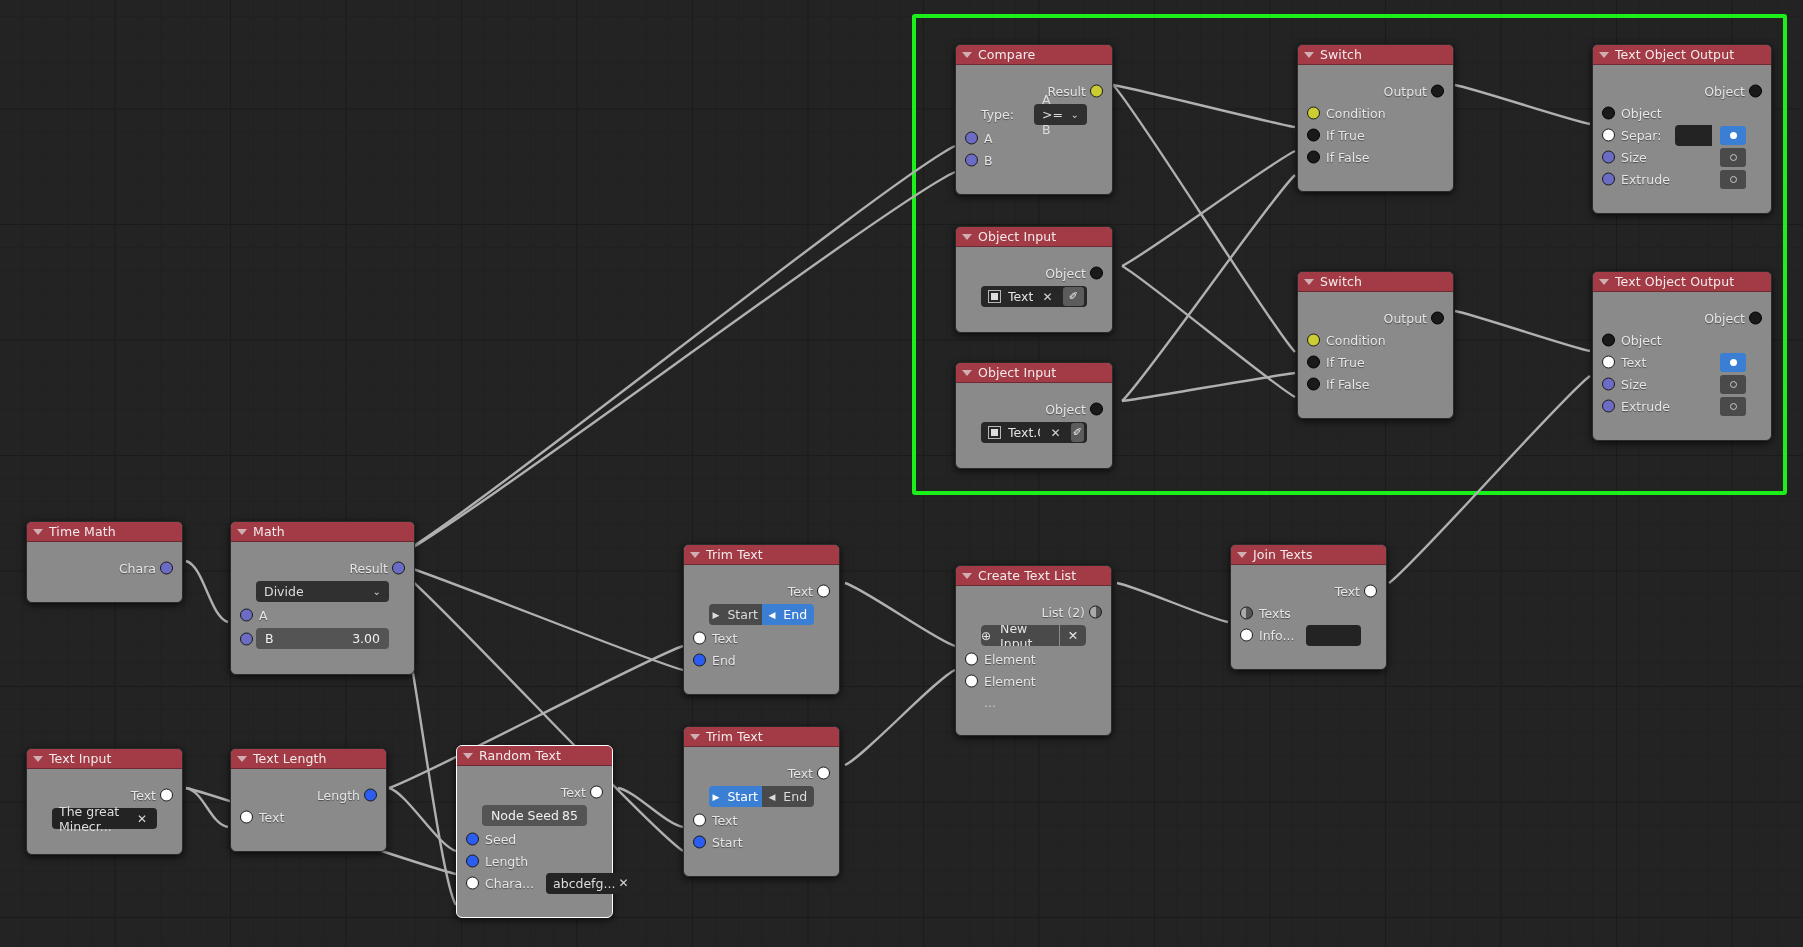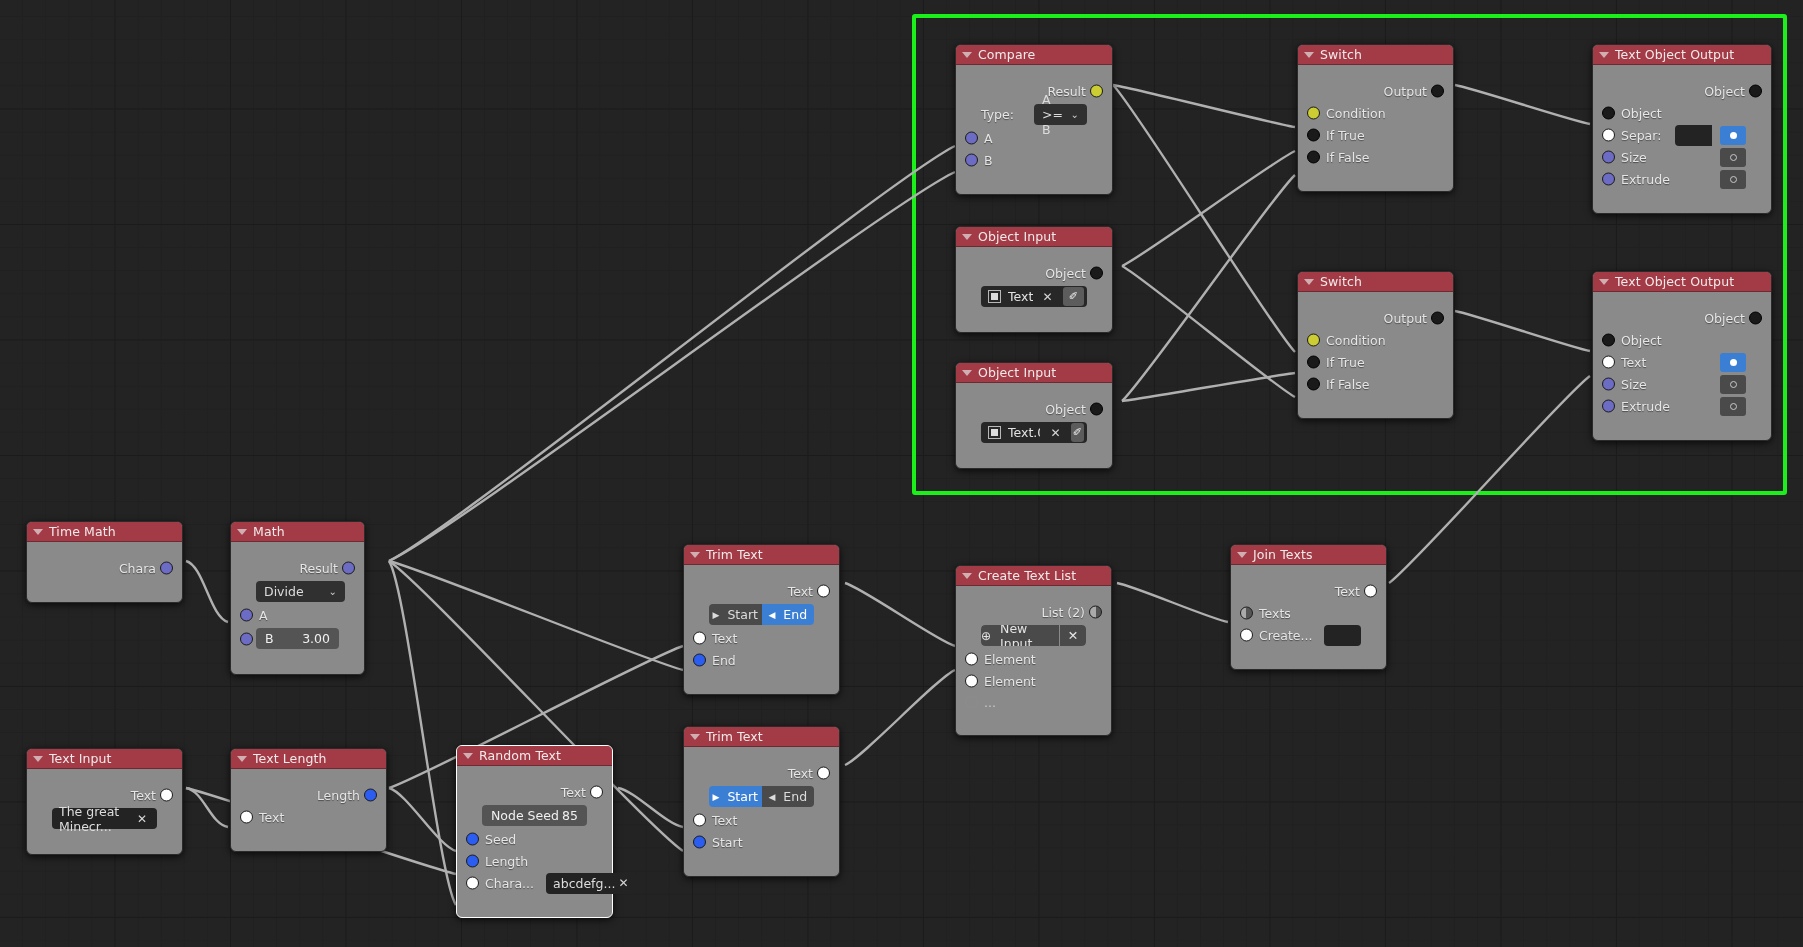--- a/index.html
+++ b/index.html
@@ -333,21 +333,21 @@
           <div class="ntitle">Time Math</div>
         </div>
         <div class="nbody">
           <div class="row out">
             <span class="lbl">Chara</span>
             <div class="sock right s-float"></div>
           </div>
           <div style="height: 8px;"></div>
         </div>
       </div>
-      <div class="node" style="left: 230px; top: 521px; width: 135px;">
+      <div class="node" style="left: 230px; top: 521px; width: 185px;">
         <div class="nhead">
           <div class="tri"></div>
           <div class="ntitle">Math</div>
         </div>
         <div class="nbody">
           <div class="row out">
             <span class="lbl">Result</span>
             <div class="sock right s-float"></div>
           </div>
           <div class="fieldrow">
@@ -546,21 +546,21 @@
           <div class="row out">
             <span class="lbl">Text</span>
             <div class="sock right s-text"></div>
           </div>
           <div class="row in">
             <div class="sock left s-list"></div>
             <span class="lbl">Texts</span>
           </div>
           <div class="proprow tight" style="position: relative;">
             <div class="sock left s-text"></div>
-            <span class="lbl">Create...</span>
+            <span class="lbl">Info...</span>
             <div class="strfield" style="flex: 1 1 0%; margin-left: 4px;">
               <span></span>
             </div>
           </div>
           <div style="height: 8px;"></div>
         </div>
       </div>
     </div>
 </div>
 

